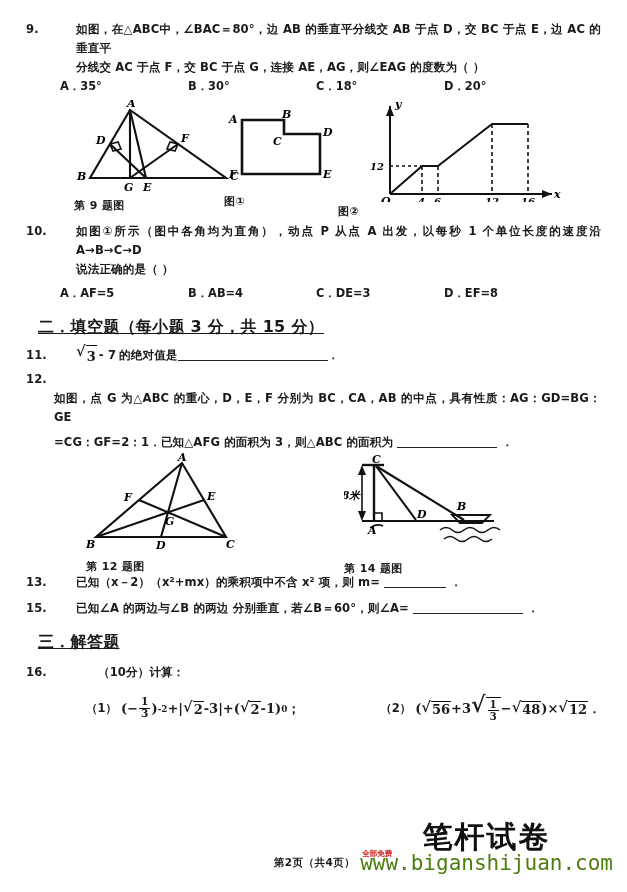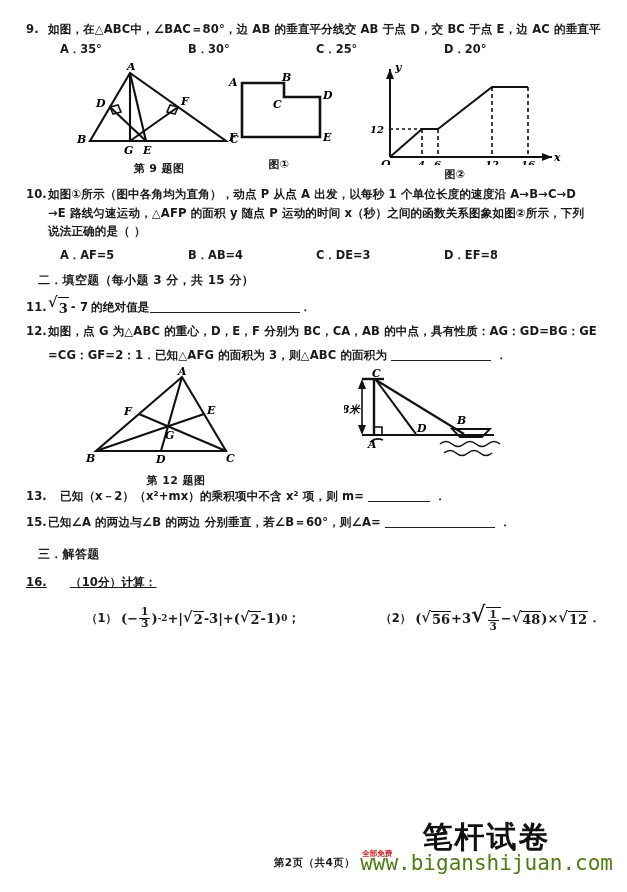--- a/index.html
+++ b/index.html
@@ -33,46 +33,48 @@
   }
   .q .num {
     flex: 0 0 auto;
     width: 22px;
     text-align: left;
     font-weight: 700;
   }
   .q .body {
     flex: 1 1 auto;
     text-align: justify;
+    margin-left: 28px;
   }
   .sec-head {
-    font-size: 12px;
-    font-weight: 700;
-    margin: 9px 0 6px 12px;
+    font-size: 16px;
+    font-weight: 700;
+    margin: 16px 0 6px 12px;
     letter-spacing: .3px;
+    text-decoration: underline;
   }
   .choices {
     display: flex;
     font-size: 11.4px;
     font-weight: 700;
     margin: 3px 0 0 34px;
   }
   .choices > span { width: 128px; display:inline-block; }
   .blank-line {
     display: inline-block;
     border-bottom: 1px solid #222;
     height: 0.95em;
     vertical-align: -2px;
   }
 
   
   .cap {
     font-size: 11px;
     font-weight: 700;
-    text-align: center;
+    text-align: left;
     letter-spacing: .4px;
   }
   .figrow {
     position: relative;
     height: 112px;
   }
   .figwrap { position: absolute; }
 
   
   .math {
@@ -150,26 +152,27 @@
 </style>
 </head>
 <body>
 
 <div class="page">
 
   <div class="q" style="margin-top:2px;">
     <div class="num">9.</div>
     <div class="body">
       <div>如图，在△ABC中，∠BAC＝80°，边 AB 的垂直平分线交 AB 于点 D，交 BC 于点 E，边 AC 的垂直平</div>
+      <div>分线交 AC 于点 F，交 BC 于点 G，连接 AE，AG，则∠EAG 的度数为（      ）</div>
     </div>
   </div>
   <div class="choices">
     <span>A．35°</span>
     <span>B．30°</span>
-    <span>C．25°</span>
+    <span>C．18°</span>
     <span>D．20°</span>
   </div>
 
   <div class="figrow" style="height:118px;margin-top:6px;">
 
     <div class="figwrap" style="left:48px;top:0;">
       <svg width="170" height="92" viewBox="0 0 170 92">
 
         <polygon points="56,10 16,78 152,78" fill="none" stroke="#111" stroke-width="2.1"></polygon>
 
@@ -230,21 +233,20 @@
         <text x="159" y="107" font-size="10" font-style="normal">16</text>
       </svg>
       <div class="cap" style="margin-top:-2px;margin-left:-24px;">图②</div>
     </div>
   </div>
 
   <div class="q" style="margin-top:4px;">
     <div class="num">10.</div>
     <div class="body">
       <div>如图①所示（图中各角均为直角），动点 P 从点 A 出发，以每秒 1 个单位长度的速度沿 A→B→C→D</div>
-      <div>→E 路线匀速运动，△AFP 的面积 y 随点 P 运动的时间 x（秒）之间的函数关系图象如图②所示，下列</div>
       <div>说法正确的是（      ）</div>
     </div>
   </div>
   <div class="choices" style="margin-top:7px;">
     <span>A．AF=5</span>
     <span>B．AB=4</span>
     <span>C．DE=3</span>
     <span>D．EF=8</span>
   </div>
 
@@ -257,21 +259,21 @@
         <span class="sym">√</span>
           <span class="arg">3</span>
       </span>
       <span style="margin:0 3px 0 2px;">- 7</span>
       <span>的绝对值是</span>
       <span class="blank-line" style="width:150px;"></span>
       <span>．</span>
     </div>
   </div>
 
-  <div class="q" style="margin-top:3px;">
+  <div class="q" style="margin-top:3px;flex-direction:column;">
     <div class="num">12.</div>
     <div class="body">
       <div>如图，点 G 为△ABC 的重心，D，E，F 分别为 BC，CA，AB 的中点，具有性质：AG：GD=BG：GE</div>
       <div style="margin-top:6px;">
         <span>=CG：GF=2：1．已知△AFG 的面积为 3，则△ABC 的面积为</span>
         <span class="blank-line" style="width:100px;"></span>
         <span>．</span>
       </div>
     </div>
   </div>
@@ -318,45 +320,46 @@
         <path d="M96 77 q6 -5 12 0 q6 5 12 0 q6 -5 12 0 q6 5 12 0 q6 -5 12 0" fill="none" stroke="#111" stroke-width="1.6"></path>
         <path d="M100 86 q6 -5 12 0 q6 5 12 0 q6 -5 12 0 q6 5 12 0" fill="none" stroke="#111" stroke-width="1.6"></path>
 
         <path d="M26 75 q6 -5 13 -2" fill="none" stroke="#111" stroke-width="1.6"></path>
         <text x="28" y="10" font-size="11">C</text>
         <text x="113" y="57" font-size="11">B</text>
         <text x="73" y="65" font-size="11">D</text>
         <text x="24" y="81" font-size="11">A</text>
         <text x="-2" y="46" font-size="10.5" font-style="normal" font-family="DejaVu Sans, sans-serif">8米</text>
       </svg>
-    </div>
-  </div>
-
-  <div class="q" style="margin-top:2px;gap:12px;">
+      <div class="cap" style="margin-top:4px;">第 14 题图</div>
+    </div>
+  </div>
+
+  <div class="q" style="margin-top:2px;">
     <div class="num">13.</div>
     <div class="body">
       <span>已知（x－2）（x²+mx）的乘积项中不含 x² 项，则 m=</span>
       <span class="blank-line" style="width:62px;"></span>
       <span>．</span>
     </div>
   </div>
 
 
   <div class="q" style="margin-top:7px;">
     <div class="num">15.</div>
     <div class="body">
       <span>已知∠A 的两边与∠B 的两边 分别垂直，若∠B＝60°，则∠A=</span>
       <span class="blank-line" style="width:110px;"></span>
       <span>．</span>
     </div>
   </div>
 
   <div class="sec-head" style="margin-top:14px;">三．解答题</div>
 
-  <div class="q" style="margin-top:10px;text-decoration:underline;">
+  <div class="q" style="margin-top:10px;">
     <div class="num">16.</div>
     <div class="body" style="padding-left:22px;">
       <span>（10分）计算：</span>
     </div>
   </div>
 
   <div style="display:flex;margin-top:14px;padding-left:60px;align-items:center;">
 
     <div style="display:flex;align-items:center;width:300px;">
       <span style="font-size:11.5px;font-weight:700;margin-right:4px;">（1）</span>

